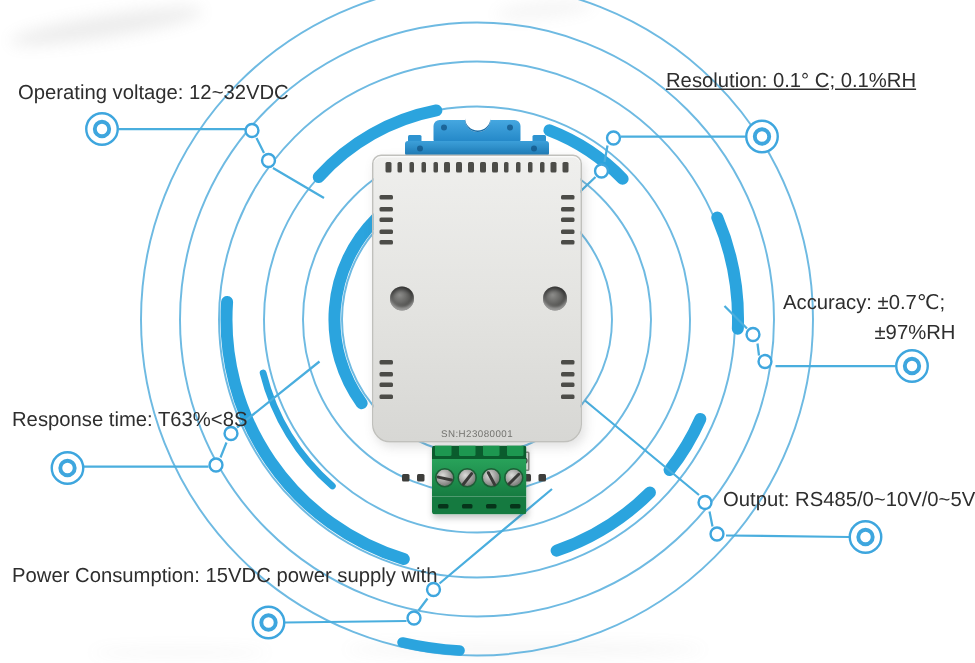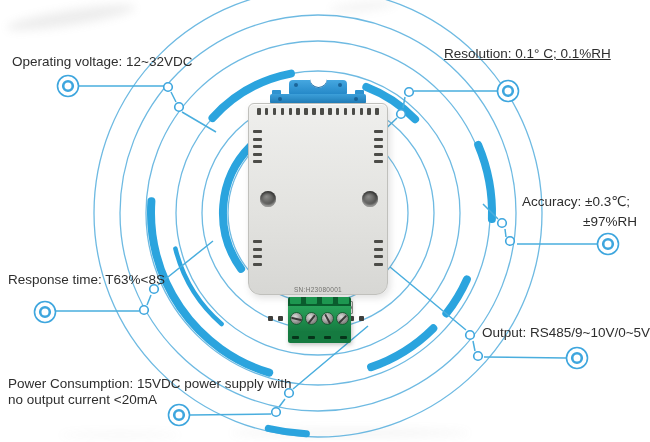--- a/index.html
+++ b/index.html
@@ -250,22 +250,21 @@
           <i></i>
           <i></i>
           <i></i>
           <i></i>
         </div>
     </div>
   </div>
 
   <div class="spec" id="t-opvolt">Operating voltage: 12~32VDC</div>
   <div class="spec" id="t-resolution">Resolution: 0.1° C; 0.1%RH</div>
-  <div class="spec" id="t-accuracy1">Accuracy: ±0.3℃;</div>
+  <div class="spec" id="t-accuracy1">Accuracy: ±0.7℃;</div>
   <div class="spec" id="t-accuracy2">±97%RH</div>
   <div class="spec" id="t-response">Response time: T63%&lt;8S</div>
   <div class="spec" id="t-power">
     <div>Power Consumption: 15VDC power supply with</div>
-    <div>no output current &lt;20mA</div>
   </div>
-  <div class="spec" id="t-output">Output: RS485/9~10V/0~5V</div>
+  <div class="spec" id="t-output">Output: RS485/0~10V/0~5V</div>
 
 </div>
 
 </body></html>

